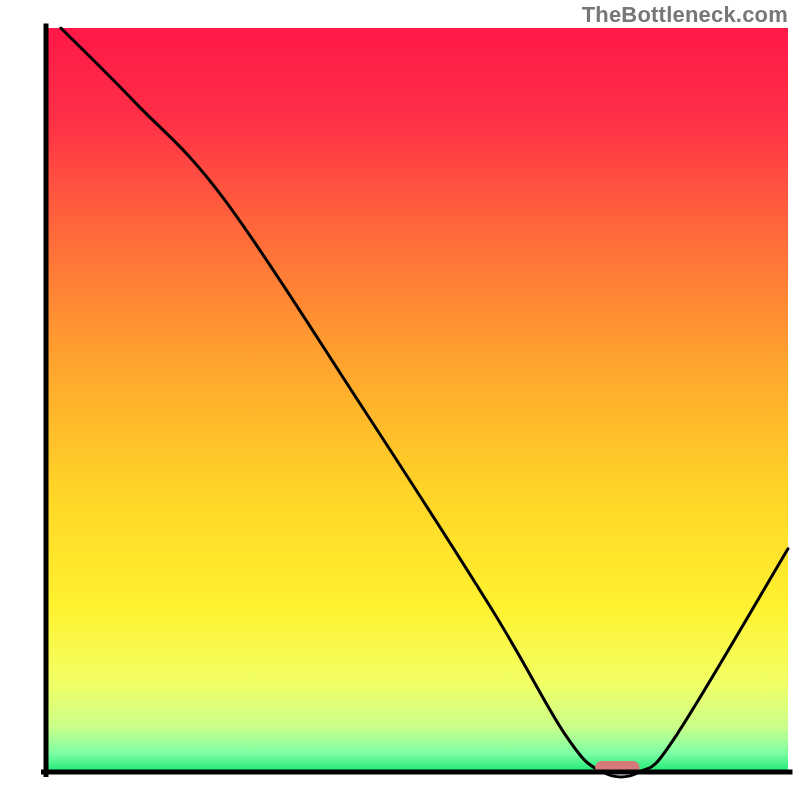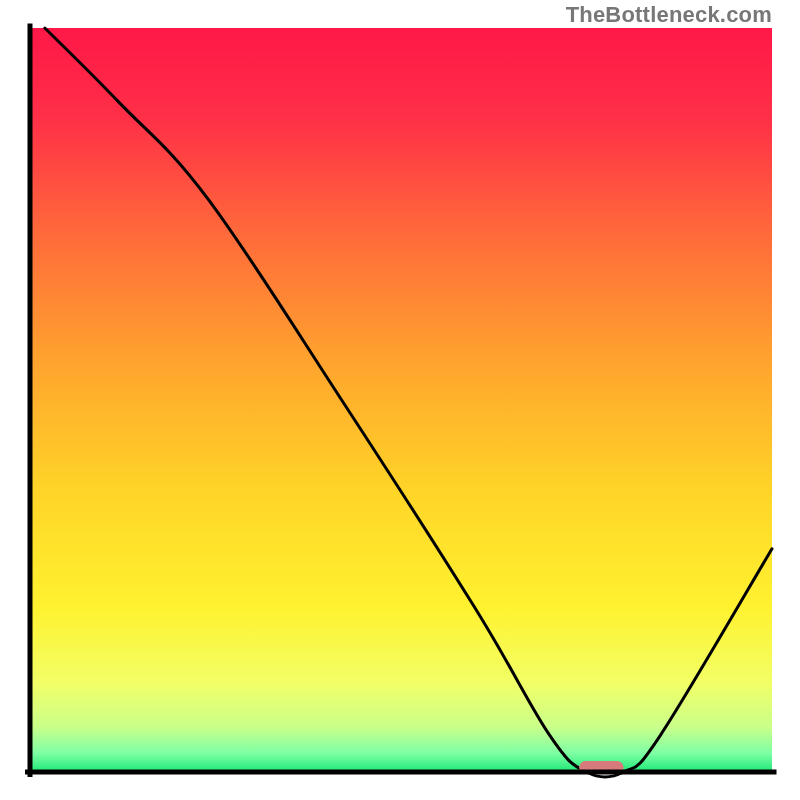--- a/index.html
+++ b/index.html
@@ -7,20 +7,21 @@
     padding: 0;
     width: 800px;
     height: 800px;
     background: #ffffff;
     font-family: Arial, Helvetica, sans-serif;
   }
   .stage {
     position: relative;
     width: 782px;
     height: 800px;
+    margin-left: 16px;
   }
   .watermark {
     position: absolute;
     top: 2px;
     right: 10px;
     font-size: 22px;
     font-weight: bold;
     color: #777;
     letter-spacing: 0.2px;
   }

